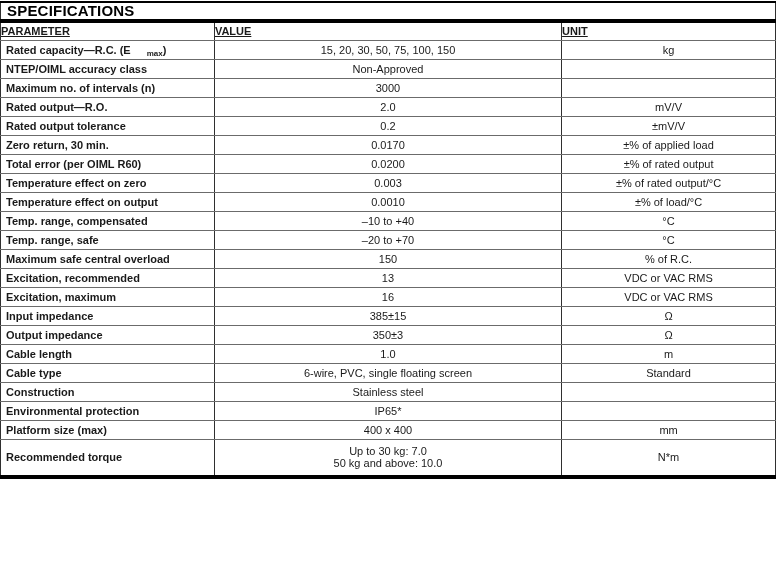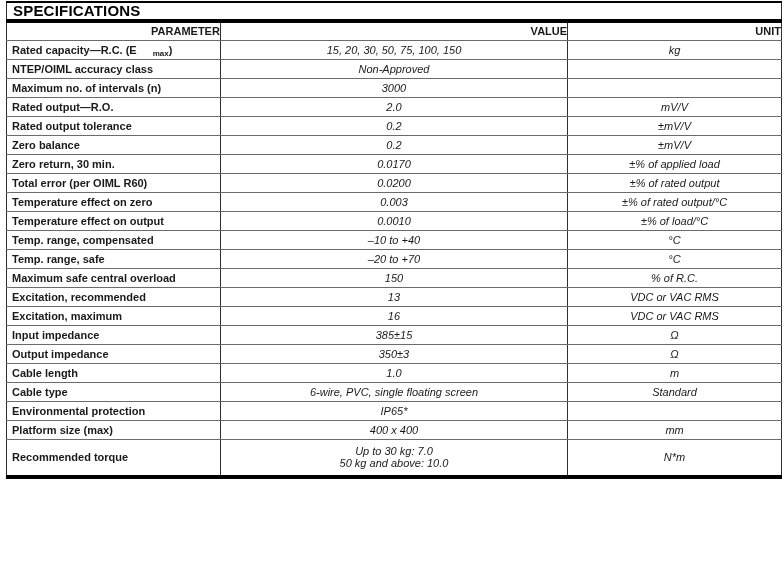--- a/index.html
+++ b/index.html
@@ -3,21 +3,21 @@
 <meta charset="utf-8">
 <style>
   html, body { margin: 0; padding: 0; background: #ffffff; }
   .page {
     width: 782px; height: 564px; background: #ffffff;
     position: relative; overflow: hidden;
     font-family: "Liberation Sans", sans-serif;
     color: #1a1a1a;
   }
   table.spec-table {
-    position: absolute; left: 6px; top: 1px; width: 776px;
+    position: absolute; left: 0; top: 1px; width: 776px;
     border-collapse: collapse; table-layout: fixed;
     border-top: 2.5px solid #000;
     border-bottom: 4px solid #000;
     border-left: 1.4px solid #2f2f2f;
     border-right: 1.4px solid #2f2f2f;
   }
   col.c-param { width: 27.6%; }
   col.c-value { width: 44.8%; }
   col.c-unit  { width: 27.6%; }
 
@@ -42,35 +42,36 @@
     letter-spacing: 0.2px;
     font-weight: bold;
     padding: 1px 0 2px 6px;
     border-bottom: 4px solid #000;
     border-left: 1.4px solid #2f2f2f;
     border-right: 1.4px solid #2f2f2f;
     color: #000;
   }
   th.col-head {
     font-weight: bold;
-    text-align: right;
+    text-align: left;
     border-top: 4px solid #000;
+    text-decoration: underline;
   }
   td.param {
     font-weight: bold;
     text-align: left;
     padding-left: 5px;
   }
   td.param sub {
     font-size: 8px;
     line-height: 0;
     vertical-align: -2px;
     padding-left: 16px;
   }
-  td.value, td.unit { text-align: center; font-style: italic; }
+  td.value, td.unit { text-align: center; }
   td.value .vline { display: block; }
 </style>
 </head>
 <body>
 
 <div class="page">
   <table class="spec-table">
     <colgroup>
       <col class="c-param">
         <col class="c-value">
@@ -116,27 +117,20 @@
           <td class="unit">mV/V</td>
         </tr>
         <tr>
           <td class="param">Rated output tolerance</td>
           <td class="value">
             <span class="vline">0.2</span>
           </td>
           <td class="unit">±mV/V</td>
         </tr>
         <tr>
-          <td class="param">Zero balance</td>
-          <td class="value">
-            <span class="vline">0.2</span>
-          </td>
-          <td class="unit">±mV/V</td>
-        </tr>
-        <tr>
           <td class="param">Zero return, 30 min.</td>
           <td class="value">
             <span class="vline">0.0170</span>
           </td>
           <td class="unit">±% of applied load</td>
         </tr>
         <tr>
           <td class="param">Total error (per OIML R60)</td>
           <td class="value">
             <span class="vline">0.0200</span>
@@ -212,20 +206,27 @@
             <span class="vline">1.0</span>
           </td>
           <td class="unit">m</td>
         </tr>
         <tr>
           <td class="param">Cable type</td>
           <td class="value">
             <span class="vline">6-wire, PVC, single floating screen</span>
           </td>
           <td class="unit">Standard</td>
+        </tr>
+        <tr>
+          <td class="param">Construction</td>
+          <td class="value">
+            <span class="vline">Stainless steel</span>
+          </td>
+          <td class="unit"></td>
         </tr>
         <tr>
           <td class="param">Environmental protection</td>
           <td class="value">
             <span class="vline">IP65*</span>
           </td>
           <td class="unit"></td>
         </tr>
         <tr>
           <td class="param">Platform size (max)</td>

